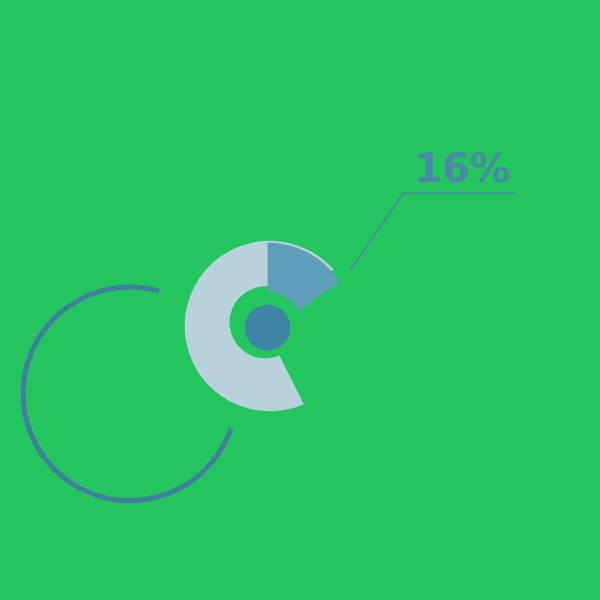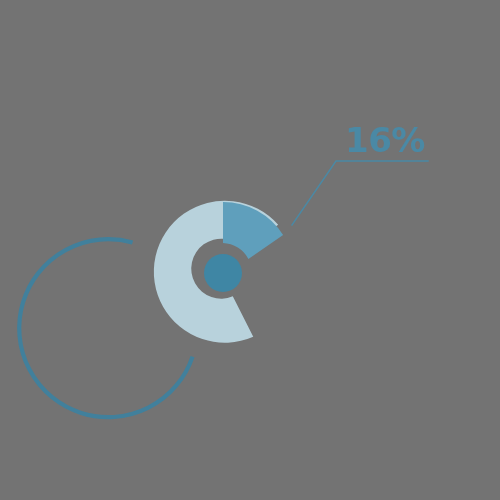--- a/index.html
+++ b/index.html
@@ -11,21 +11,21 @@
   body {
     width: 500px;
     height: 500px;
     overflow: hidden;
     font-family: "DejaVu Sans", "Liberation Sans", sans-serif;
   }
   #infographic-root {
     position: relative;
     width: 500px;
     height: 500px;
-    background: #737373;
+    background: #22c55e;
   }
   #chart-svg {
     position: absolute;
     left: 0;
     top: 0;
     width: 500px;
     height: 500px;
     display: block;
   }
   .pct-label {

